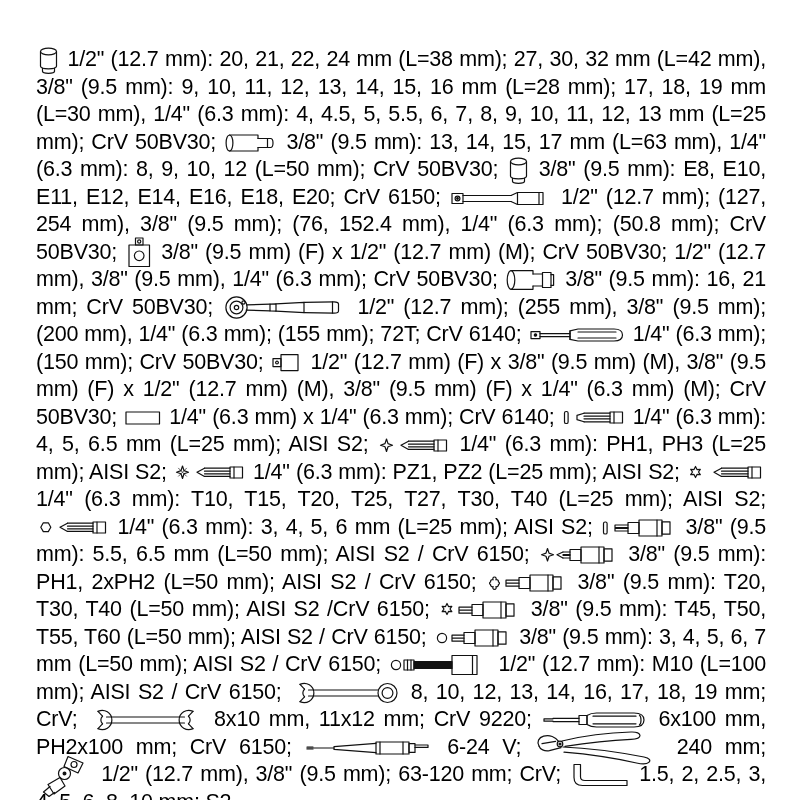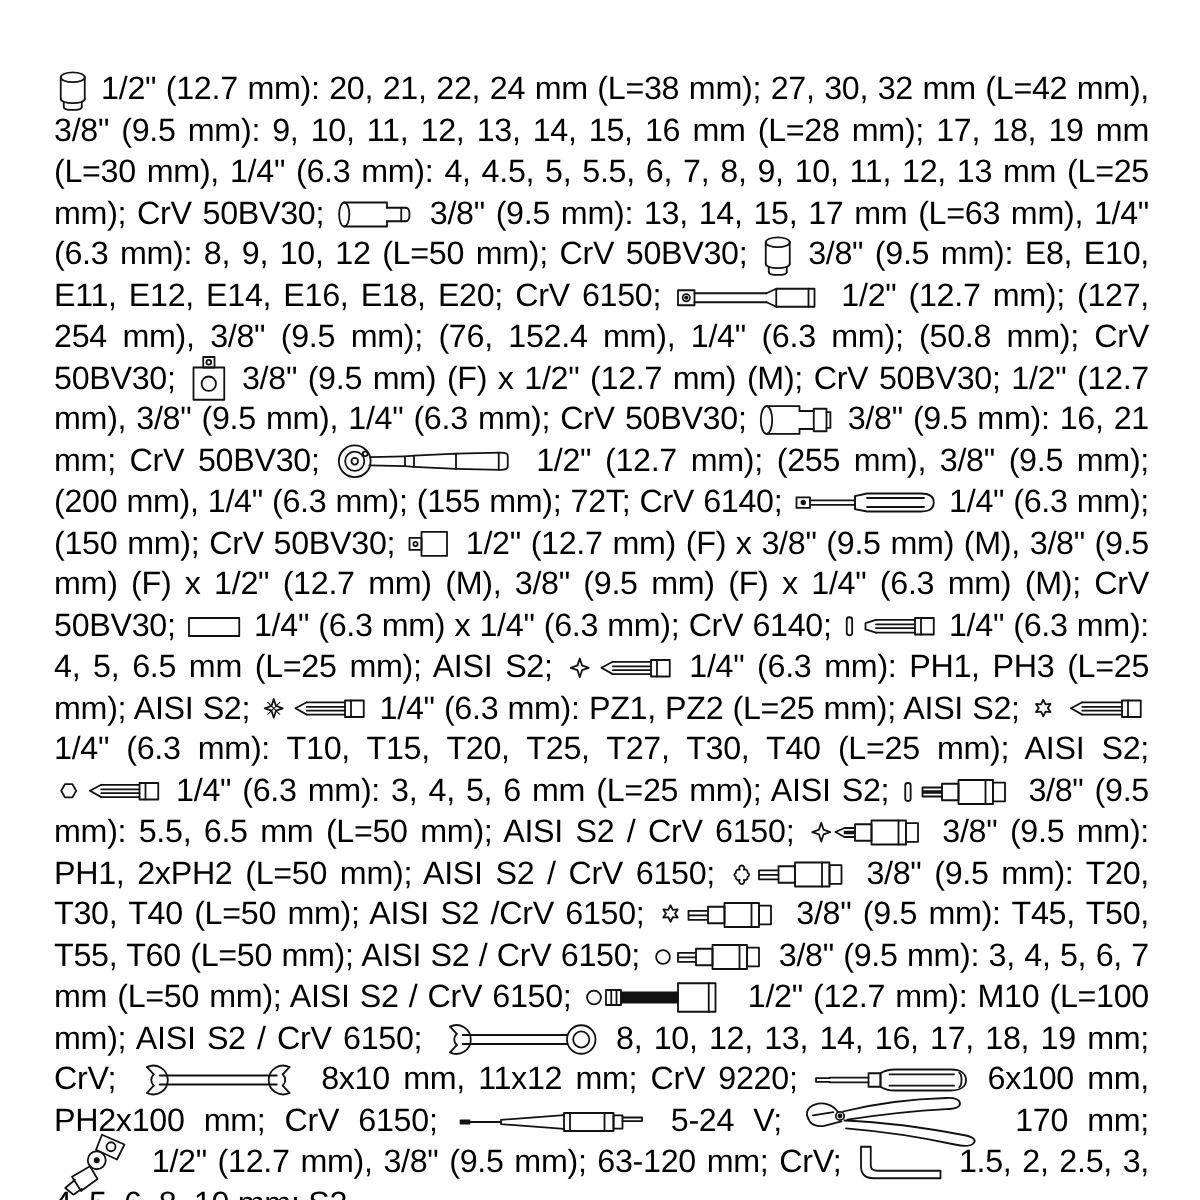--- a/index.html
+++ b/index.html
@@ -310,20 +310,20 @@
       </svg> <span>3/8" (9.5 mm): 3, 4, 5, 6, 7 mm (L=50 mm); AISI S2 / CrV 6150; </span><svg class="icon ic-long-bit-socket-icon">
         <use href="#sym-long-bit-socket-icon" xlink:href="#sym-long-bit-socket-icon"></use>
       </svg> <span>1/2" (12.7 mm): M10 (L=100 mm); AISI S2 / CrV 6150; </span><svg class="icon ic-combination-wrench-icon">
         <use href="#sym-combination-wrench-icon" xlink:href="#sym-combination-wrench-icon"></use>
       </svg> <span>8, 10, 12, 13, 14, 16, 17, 18, 19 mm; CrV; </span><svg class="icon ic-open-end-wrench-icon">
         <use href="#sym-open-end-wrench-icon" xlink:href="#sym-open-end-wrench-icon"></use>
       </svg> <span>8x10 mm, 11x12 mm; CrV 9220; </span><svg class="icon ic-screwdriver-icon">
         <use href="#sym-screwdriver-icon" xlink:href="#sym-screwdriver-icon"></use>
       </svg> <span>6x100 mm, PH2x100 mm; CrV 6150; </span><svg class="icon ic-voltage-tester-icon">
         <use href="#sym-voltage-tester-icon" xlink:href="#sym-voltage-tester-icon"></use>
-      </svg> <span>5-24 V; </span><svg class="icon ic-pliers-icon">
+      </svg> <span>6-24 V; </span><svg class="icon ic-pliers-icon">
         <use href="#sym-pliers-icon" xlink:href="#sym-pliers-icon"></use>
-      </svg> <span>170 mm; </span><svg class="icon ic-universal-joint-icon">
+      </svg> <span>240 mm; </span><svg class="icon ic-universal-joint-icon">
         <use href="#sym-universal-joint-icon" xlink:href="#sym-universal-joint-icon"></use>
       </svg> <span>1/2" (12.7 mm), 3/8" (9.5 mm); 63-120 mm; CrV; </span><svg class="icon ic-hex-key-icon">
         <use href="#sym-hex-key-icon" xlink:href="#sym-hex-key-icon"></use>
       </svg> <span>1.5, 2, 2.5, 3, 4, 5, 6, 8, 10 mm; S2 </span></p>
 </div>
 
 </body></html>

